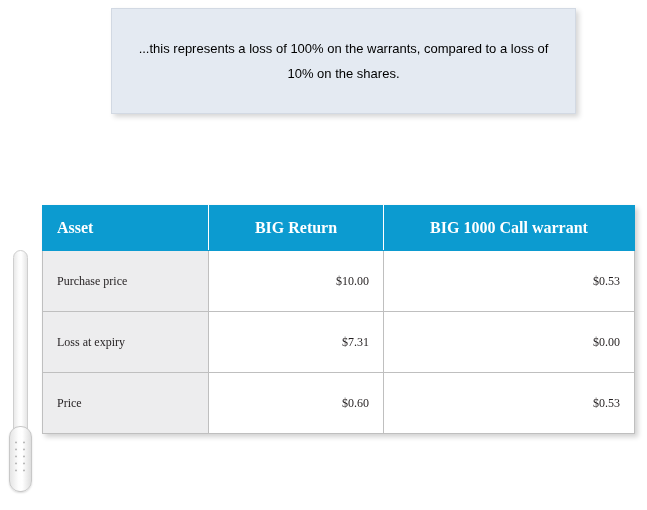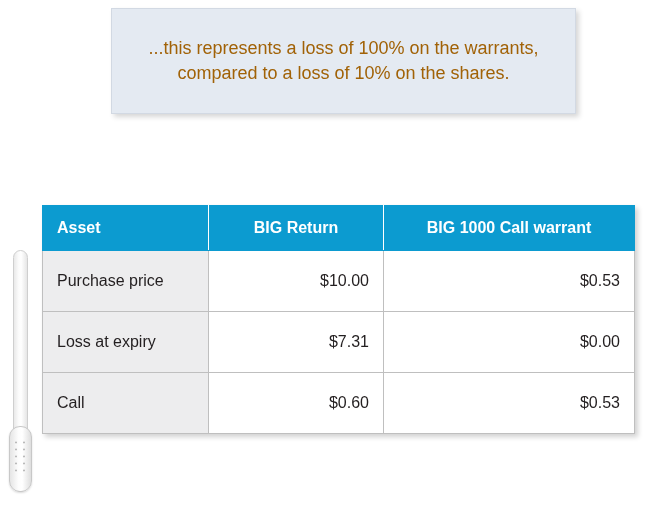--- a/index.html
+++ b/index.html
@@ -25,23 +25,23 @@
     height: 106px;
     background: #e4eaf2;
     border: 1px solid #d2d9e3;
     box-sizing: border-box;
     box-shadow: 3px 3px 5px rgba(0,0,0,0.16);
     display: flex;
     align-items: center;
     justify-content: center;
   }
   #callout-text {
-    font-size: 18px;
+    font-size: 13px;
     line-height: 25px;
-    color: #a16207;
+    color: #000000;
     text-align: center;
     padding: 0 22px;
     width: 100%;
     box-sizing: border-box;
     white-space: pre-line;
   }
 
   
   #scrollbar {
     position: absolute;
@@ -95,26 +95,27 @@
   
   #data-table {
     position: absolute;
     left: 42px;
     top: 205px;
     width: 592px;
     border-collapse: collapse;
     box-shadow: 3px 3px 5px rgba(0,0,0,0.18);
     background: #ffffff;
     table-layout: fixed;
+    font-family: Liberation Serif, serif;
   }
   #data-table th, #data-table td {
     border: 1px solid #bfbfbf;
     padding: 0 14px;
     height: 61px;
-    font-size: 16px;
+    font-size: 12px;
     color: #231f20;
     vertical-align: middle;
     box-sizing: border-box;
   }
   #data-table thead th {
     background: #0c9bd0;
     border-color: #0c9bd0;
     border-right-color: #ffffff;
     color: #ffffff;
     font-weight: bold;
@@ -180,18 +181,18 @@
       <td class="label-cell">Purchase price</td>
       <td class="value-cell">$10.00</td>
       <td class="value-cell">$0.53</td>
     </tr>
     <tr>
       <td class="label-cell">Loss at expiry</td>
       <td class="value-cell">$7.31</td>
       <td class="value-cell">$0.00</td>
     </tr>
     <tr>
-      <td class="label-cell">Call</td>
+      <td class="label-cell">Price</td>
       <td class="value-cell">$0.60</td>
       <td class="value-cell">$0.53</td>
     </tr>
   </tbody>
 </table>
 
 </body></html>

